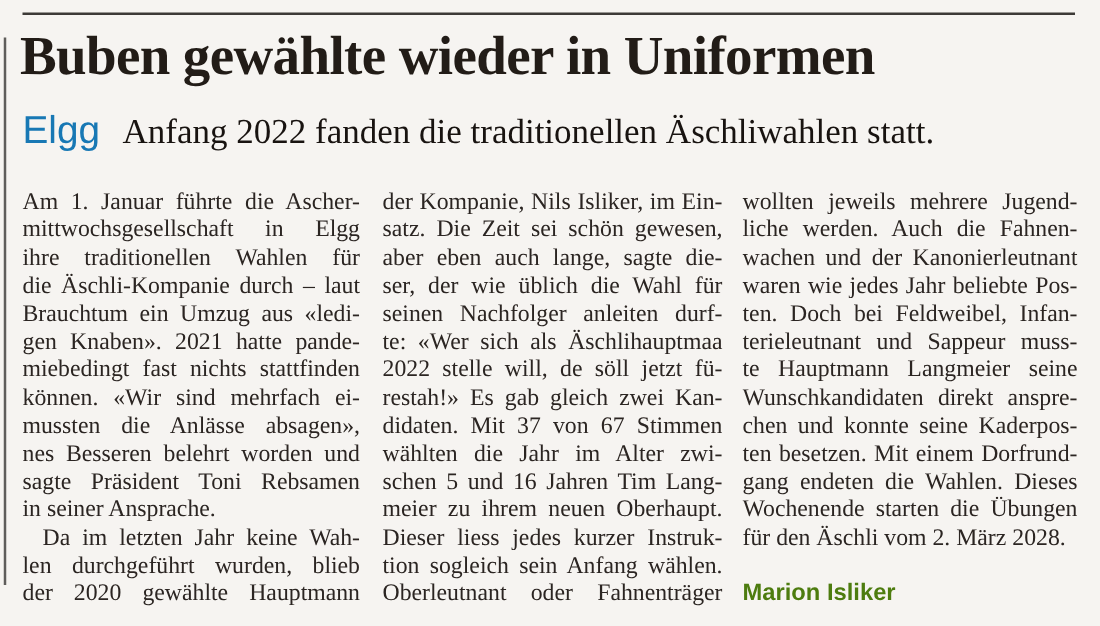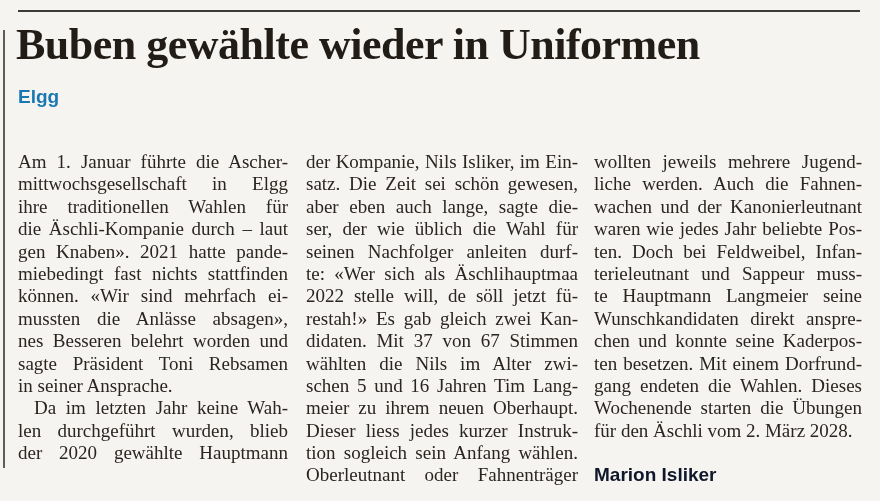--- a/index.html
+++ b/index.html
@@ -45,22 +45,22 @@
   .subhead {
     position: absolute;
     left: 18px; top: 86px;
     width: 850px;
     display: flex;
     align-items: baseline;
     white-space: nowrap;
   }
   .location-tag {
     font-family: "Liberation Sans", sans-serif;
-    font-weight: 700;
-    font-size: 19px;
+    font-weight: 400;
+    font-size: 31px;
     color: var(--accent-blue);
     margin-right: 18px;
   }
   .lead {
     font-family: "Liberation Serif", serif;
     font-size: 28px;
     color: #181310;
   }
   .article-column {
     position: absolute;
@@ -79,40 +79,42 @@
     overflow: hidden;
   }
   .line-end { text-align-last: left; }
   .line-indent { text-indent: 16px; }
   .byline {
     position: absolute;
     left: 594px; top: 464px;
     font-family: "Liberation Sans", sans-serif;
     font-weight: 700;
     font-size: 19px;
-    color: #0f172a;
+    color: #4d7c0f;
   }
 </style>
 </head>
 <body>
 
 <div class="top-rule"></div>
 <div class="left-rule"></div>
 
 <h1 class="headline">Buben gewählte wieder in Uniformen</h1>
 
 <div class="subhead">
   <span class="location-tag">Elgg</span>
+  <span class="lead">Anfang 2022 fanden die traditionellen Äschliwahlen statt.</span>
 </div>
 
 <div class="article-column col-1">
     <div class="body-line">Am 1. Januar führte die Ascher-</div>
     <div class="body-line">mittwochsgesellschaft in Elgg</div>
     <div class="body-line">ihre traditionellen Wahlen für</div>
     <div class="body-line">die Äschli-Kompanie durch – laut</div>
+    <div class="body-line">Brauchtum ein Umzug aus «ledi-</div>
     <div class="body-line">gen Knaben». 2021 hatte pande-</div>
     <div class="body-line">miebedingt fast nichts stattfinden</div>
     <div class="body-line">können. «Wir sind mehrfach ei-</div>
     <div class="body-line">mussten die Anlässe absagen»,</div>
     <div class="body-line">nes Besseren belehrt worden und</div>
     <div class="body-line">sagte Präsident Toni Rebsamen</div>
     <div class="body-line line-end">in seiner Ansprache.</div>
     <div class="body-line line-indent">Da im letzten Jahr keine Wah-</div>
     <div class="body-line">len durchgeführt wurden, blieb</div>
     <div class="body-line">der 2020 gewählte Hauptmann</div>
@@ -120,21 +122,21 @@
 <div class="article-column col-2">
     <div class="body-line">der Kompanie, Nils Isliker, im Ein-</div>
     <div class="body-line">satz. Die Zeit sei schön gewesen,</div>
     <div class="body-line">aber eben auch lange, sagte die-</div>
     <div class="body-line">ser, der wie üblich die Wahl für</div>
     <div class="body-line">seinen Nachfolger anleiten durf-</div>
     <div class="body-line">te: «Wer sich als Äschlihauptmaa</div>
     <div class="body-line">2022 stelle will, de söll jetzt fü-</div>
     <div class="body-line">restah!» Es gab gleich zwei Kan-</div>
     <div class="body-line">didaten. Mit 37 von 67 Stimmen</div>
-    <div class="body-line">wählten die Nils im Alter zwi-</div>
+    <div class="body-line">wählten die Jahr im Alter zwi-</div>
     <div class="body-line">schen 5 und 16 Jahren Tim Lang-</div>
     <div class="body-line">meier zu ihrem neuen Oberhaupt.</div>
     <div class="body-line">Dieser liess jedes kurzer Instruk-</div>
     <div class="body-line">tion sogleich sein Anfang wählen.</div>
     <div class="body-line">Oberleutnant oder Fahnenträger</div>
   </div>
 <div class="article-column col-3">
     <div class="body-line">wollten jeweils mehrere Jugend-</div>
     <div class="body-line">liche werden. Auch die Fahnen-</div>
     <div class="body-line">wachen und der Kanonierleutnant</div>

